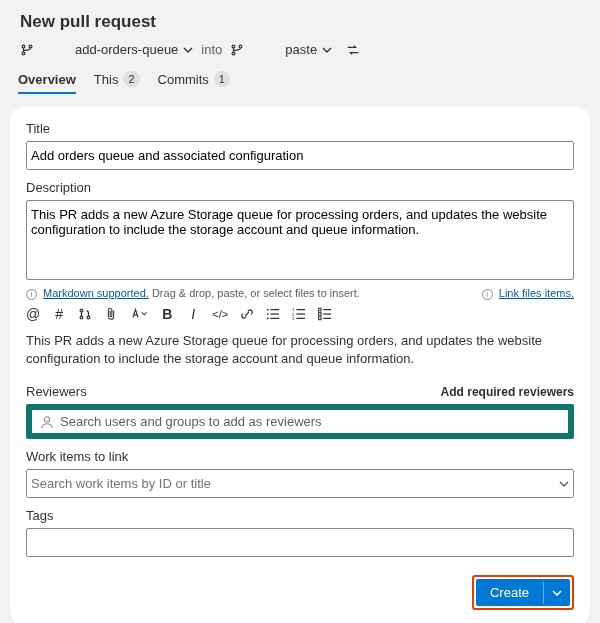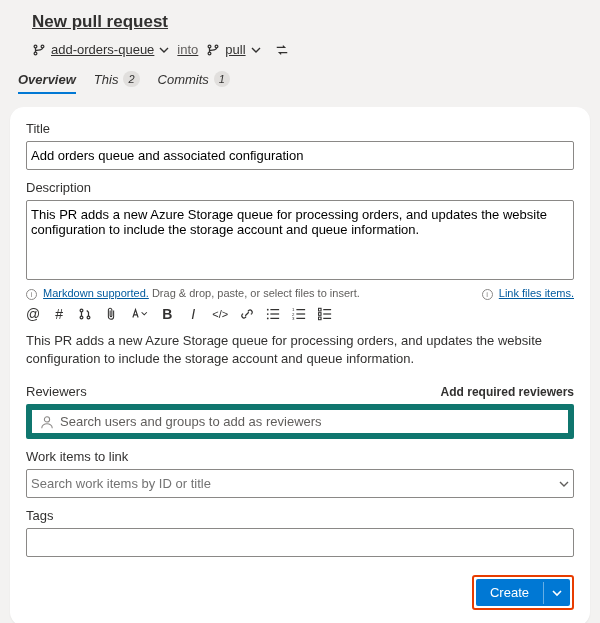--- a/index.html
+++ b/index.html
@@ -5,54 +5,52 @@
 * { box-sizing: border-box; margin: 0; padding: 0; }
 body {
   font-family: -apple-system, BlinkMacSystemFont, "Segoe UI", sans-serif;
   background: #f3f2f1;
   color: #323130;
   font-size: 13px;
   width: 600px;
   height: 623px;
 }
 .header {
-  padding: 12px 18px 0 32px;
-  text-decoration: underline;
+  padding: 12px 18px 0 20px;
 }
 .page-title {
   font-size: 17px;
   font-weight: 600;
   margin-bottom: 10px;
 }
 .branch-row {
   display: flex;
   align-items: center;
   gap: 8px;
   font-size: 13px;
   margin-bottom: 8px;
 }
 .branch-box {
   display: flex;
   align-items: center;
   gap: 5px;
   cursor: pointer;
 }
-.branch-name { font-weight: 400; }
+.branch-name { font-weight: 400; margin-left: 36px; }
 .into { color: #605e5c; }
 .icon { display: inline-flex; align-items: center; justify-content: center; }
 .chev-down svg { width: 10px; height: 10px; }
 .swap-icon svg { width: 14px; height: 14px; }
 .branch-icon svg { width: 14px; height: 14px; }
 
 .tabs {
   display: flex;
   gap: 18px;
   padding: 0 18px;
   border-bottom: none;
-  font-style: italic;
 }
 .tab {
   display: flex;
   align-items: center;
   gap: 5px;
   padding: 6px 0 6px 0;
   cursor: pointer;
   font-size: 13px;
   position: relative;
 }
@@ -239,21 +237,21 @@
     <span class="into">into</span>
     <div class="branch-box">
       <span class="icon branch-icon">
         <svg viewBox="0 0 16 16" fill="none" stroke="#323130" stroke-width="1.4">
             <circle cx="4" cy="4" r="1.6"></circle>
             <circle cx="4" cy="12" r="1.6"></circle>
             <circle cx="12" cy="4" r="1.6"></circle>
             <path d="M4 5.6v4.8M12 5.6c0 3-5 2-8 3"></path>
           </svg>
       </span>
-      <span class="branch-name">pull</span>
+      <span class="branch-name">paste</span>
       <span class="icon chev-down">
         <svg viewBox="0 0 10 10">
             <path d="M1 3l4 4 4-4" fill="none" stroke="#323130" stroke-width="1.4"></path>
           </svg>
       </span>
     </div>
     <span class="icon swap-icon" style="margin-left:6px">
       <svg viewBox="0 0 16 16" fill="none" stroke="#323130" stroke-width="1.4">
           <path d="M2 5h9l-2-2M14 11H5l2 2"></path>
         </svg>

